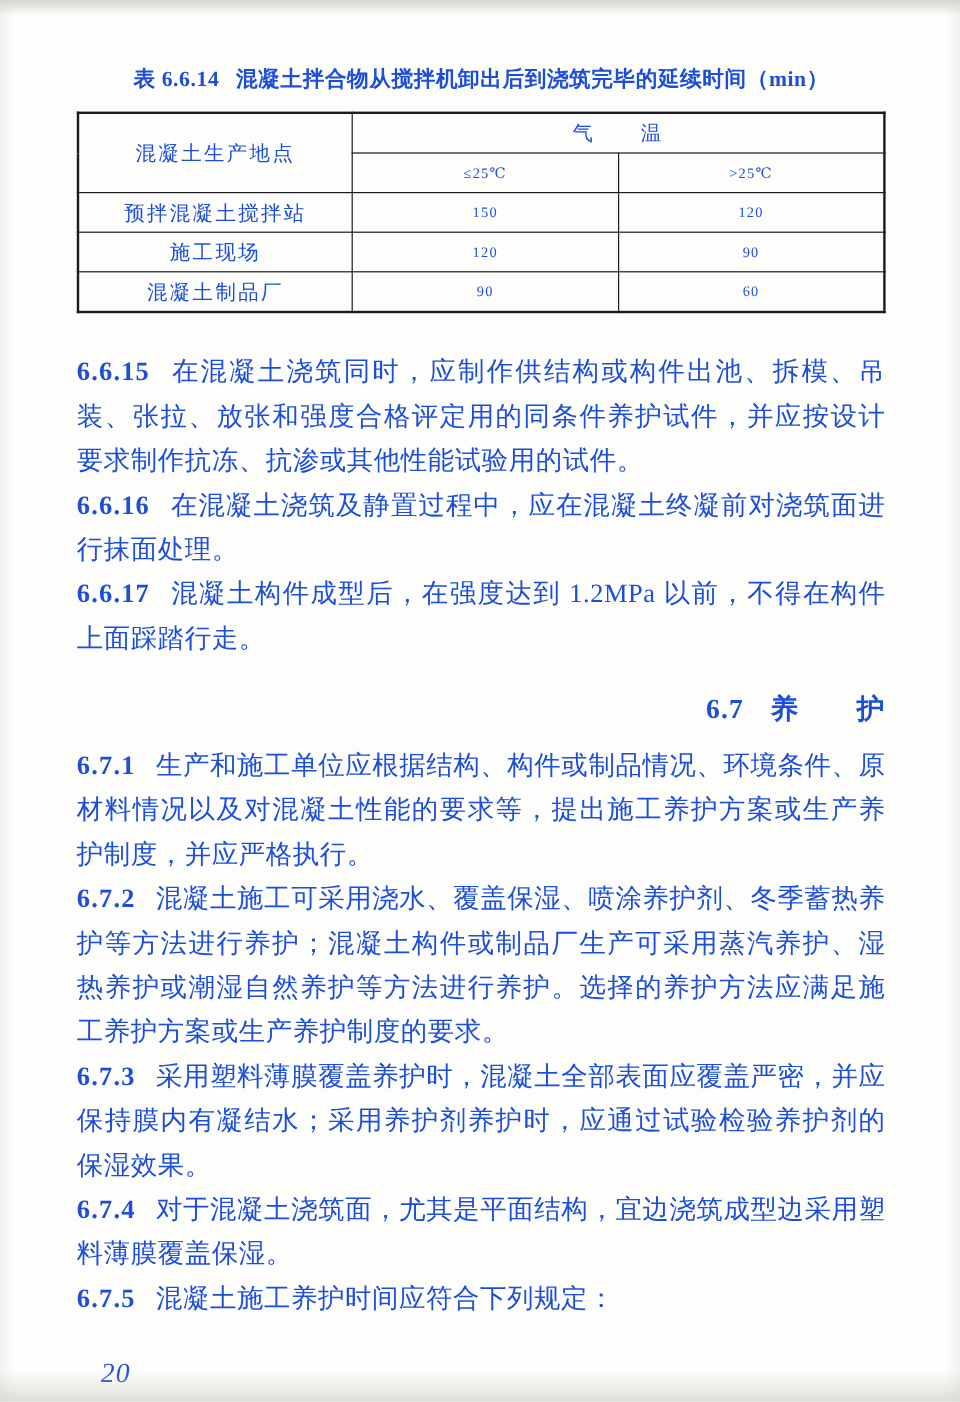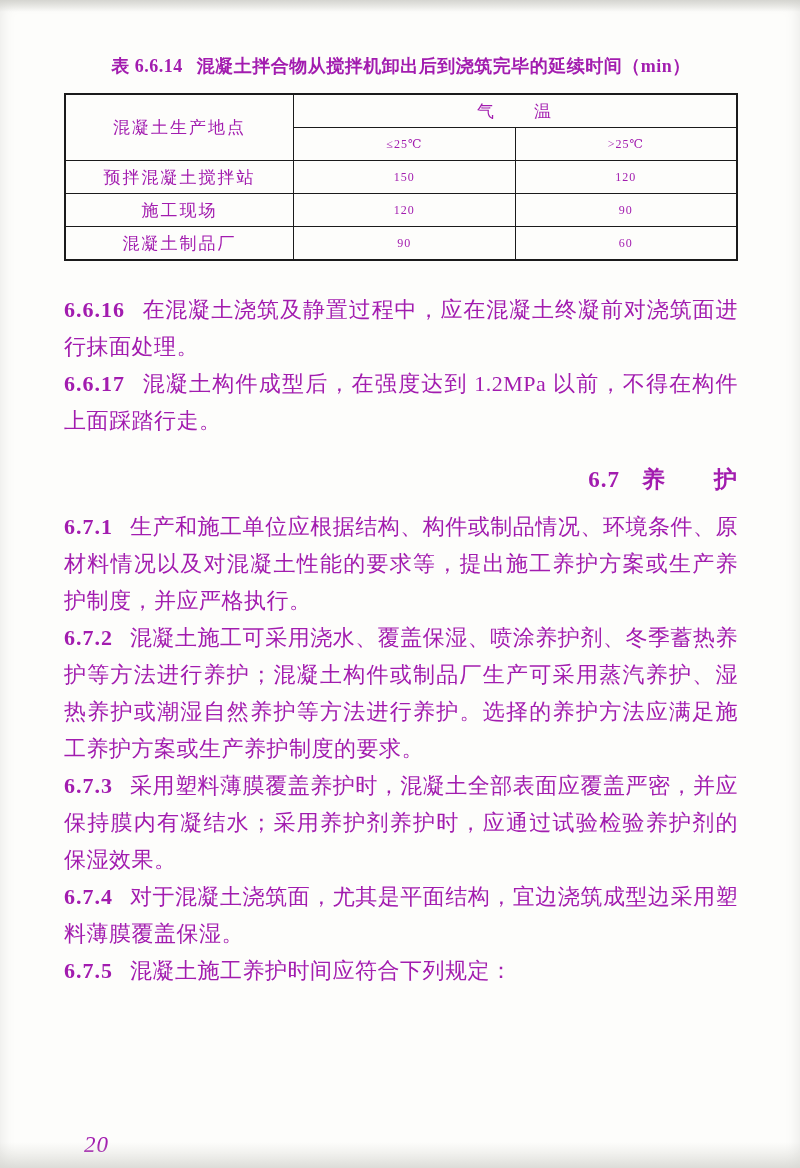--- a/index.html
+++ b/index.html
@@ -1,17 +1,17 @@
 <!DOCTYPE html>
 <html><head>
 <meta charset="utf-8">
 <style>
   html,body{margin:0;padding:0;}
   body{width:800px;height:1168px;background:#dcdcd7;font-family:"Liberation Serif","DejaVu Serif",serif;}
-  .page{position:relative;width:800px;height:1168px;background:#fdfdfb;color:#a21caf;
+  .page{position:relative;width:800px;height:1168px;background:#fdfdfb;color:#1d4ed8;
         box-shadow:inset 0 0 16px rgba(0,0,0,0.10);overflow:hidden;}
   .page::before{content:"";position:absolute;left:0;top:0;right:0;height:12px;
         background:linear-gradient(#c9c9c3,rgba(255,255,255,0));opacity:.7;}
   .page::after{content:"";position:absolute;left:0;bottom:0;right:0;height:26px;
         background:linear-gradient(rgba(255,255,255,0),#cfcfc9);opacity:.6;}
   .content{position:absolute;left:64px;top:54px;width:674px;}
 
   .table-title{text-align:center;font-weight:bold;font-size:18px;letter-spacing:.5px;
         margin:0 0 15px 0;white-space:nowrap;}
   .table-title .tlabel{margin-right:14px;}
@@ -75,20 +75,23 @@
         <tr>
           <td class="loc">混凝土制品厂</td>
           <td class="num">90</td>
           <td class="num">60</td>
         </tr>
       </tbody>
     </table>
 
     <div class="bodytext">
       <p class="clause">
+        <span class="cnum">6.6.15</span><span>在混凝土浇筑同时，应制作供结构或构件出池、拆模、吊装、张拉、放张和强度合格评定用的同条件养护试件，并应按设计要求制作抗冻、抗渗或其他性能试验用的试件。</span>
+      </p>
+      <p class="clause">
         <span class="cnum">6.6.16</span><span>在混凝土浇筑及静置过程中，应在混凝土终凝前对浇筑面进行抹面处理。</span>
       </p>
       <p class="clause">
         <span class="cnum">6.6.17</span><span>混凝土构件成型后，在强度达到 1.2MPa 以前，不得在构件上面踩踏行走。</span>
       </p>
 
       <div class="section-heading">
         <span class="snum">6.7</span><span>养　　护</span>
       </div>
 

